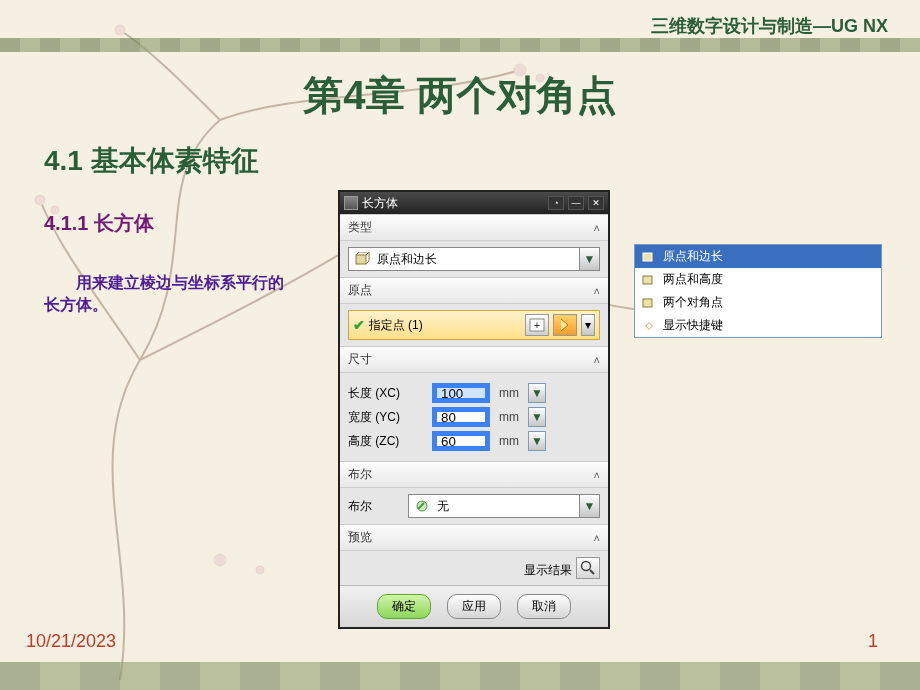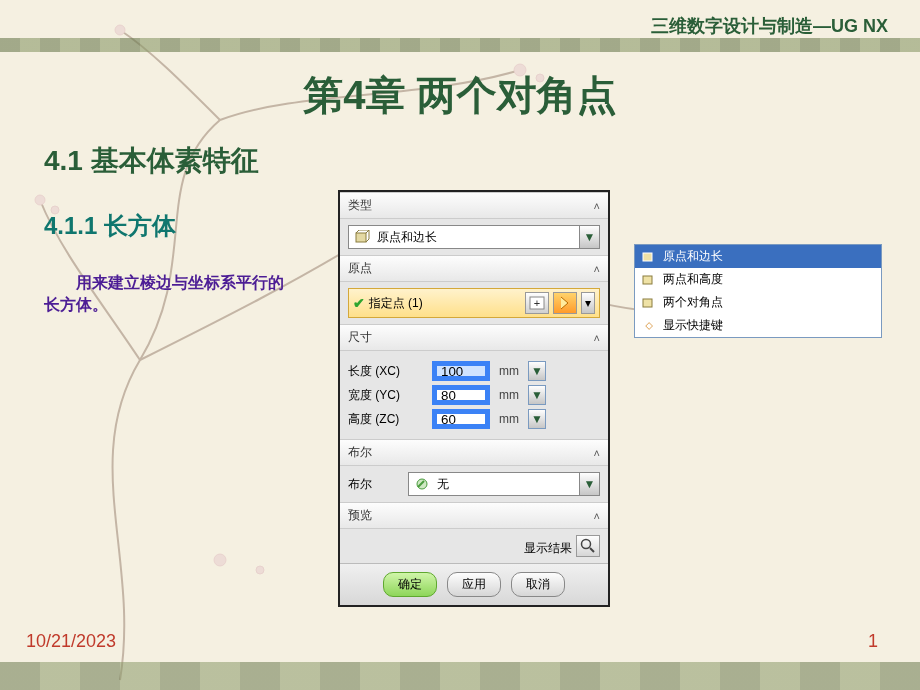--- a/index.html
+++ b/index.html
@@ -57,22 +57,22 @@
       left: 44px;
       color: #2a5e38;
       font-size: 28px;
       font-weight: bold;
       font-family: "SimHei", sans-serif;
     }
     .subsection-title {
       position: absolute;
       top: 210px;
       left: 44px;
-      color: #0f766e;
-      font-size: 24px;
+      color: #701a75;
+      font-size: 20px;
       font-weight: bold;
       font-family: "SimHei", sans-serif;
     }
     .body-text {
       position: absolute;
       top: 272px;
       left: 44px;
       width: 250px;
       color: #4c1d95;
       font-size: 16px;
@@ -233,21 +233,21 @@
       width: 24px; height: 22px;
       border: 1px solid #999;
       background: linear-gradient(#fefefe,#d6d6d6);
       display: flex; align-items: center; justify-content: center;
       cursor: pointer;
     }
     .dialog-buttons {
       display: flex;
       justify-content: center;
       align-items: center;
-      gap: 10px;
+      gap: 16px;
       padding: 8px;
       background: linear-gradient(#f0f0f0,#d8d8d8);
       border-top: 1px solid #bbb;
     }
     .btn {
       padding: 3px 14px;
       border: 1px solid #888;
       border-radius: 10px;
       background: linear-gradient(#fdfdfd,#d6d6d6);
       cursor: pointer;
@@ -318,20 +318,28 @@
 
 <div class="doc-title">三维数字设计与制造—UG NX</div>
 <div class="chapter-title">第4章 两个对角点</div>
 <div class="section-title">4.1 基本体素特征</div>
 <div class="subsection-title">4.1.1 长方体</div>
 <div class="body-text">用来建立棱边与坐标系平行的长方体。</div>
 <div class="footer-date">10/21/2023</div>
 <div class="page-num">1</div>
 
 <div class="dialog">
+  <div class="dialog-titlebar">
+    <span class="title-icon"></span>
+    <span>长方体</span>
+    <span class="spacer"></span>
+    <span class="win-btn">◔</span>
+    <span class="win-btn">—</span>
+    <span class="win-btn">✕</span>
+  </div>
 
   <div class="section-hdr">
     <span>类型</span>
     <span class="chevron">˄</span>
   </div>
   <div class="section-body">
     <div class="combo">
       <span class="ico">
         <svg width="16" height="14">
             <rect x="2" y="3" width="10" height="9" fill="#e4d9a3" stroke="#8a7d3f"></rect>

